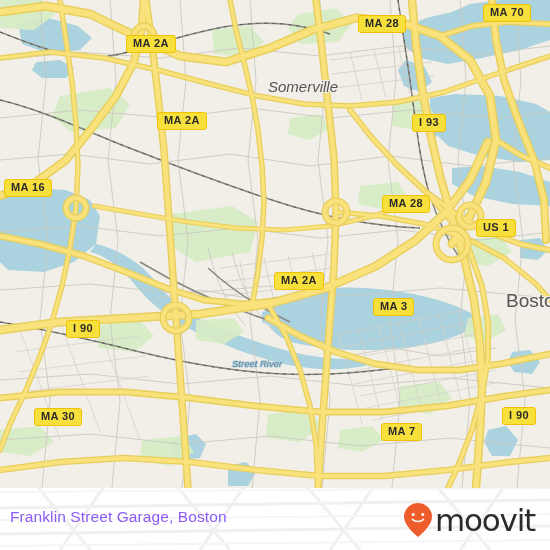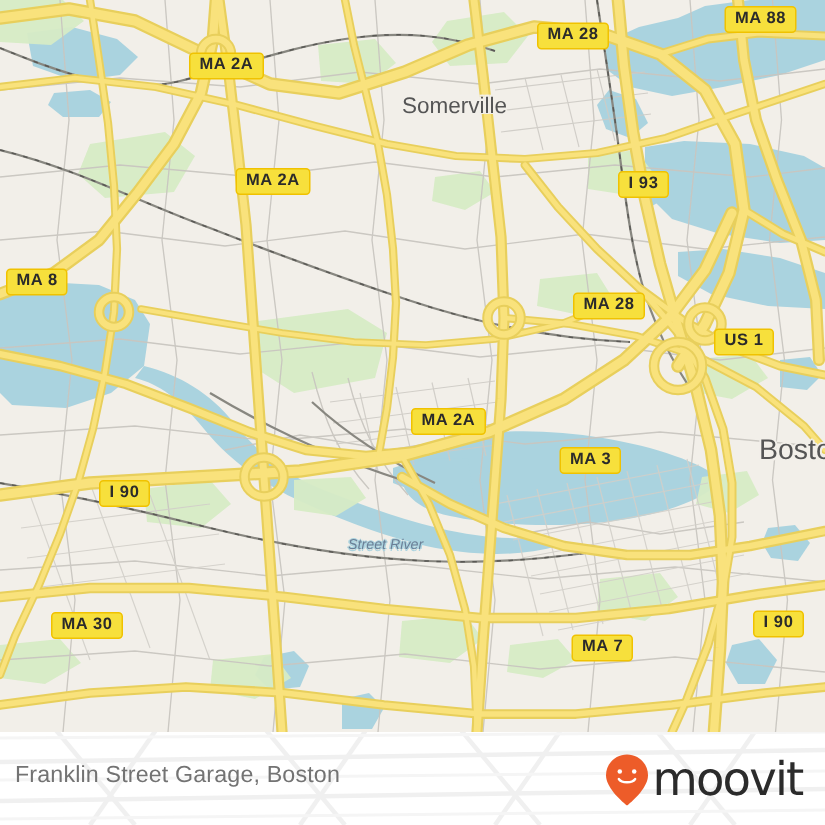--- a/index.html
+++ b/index.html
@@ -99,21 +99,21 @@
   }
 
   
   #footer{
     position:absolute;left:0;top:488px;width:550px;height:62px;
     background:#ffffff;overflow:hidden;
   }
   #footer-wm{position:absolute;left:0;top:0;opacity:1;}
   #footer-title{
     position:absolute;left:10px;top:20px;
-    font-size:15.5px;color:#737373;
+    font-size:15.5px;color:#8b5cf6;
     font-family:"Liberation Sans", sans-serif;
     letter-spacing:.1px;
     text-align:right;
   }
   #brand{
     position:absolute;right:15px;top:14px;
     display:flex;align-items:center;gap:2px;
   }
   #brand-word{
     font-size:31px;color:#2b2b2b;letter-spacing:-1.2px;
@@ -319,30 +319,30 @@
           <circle cx="176" cy="318" r="13"></circle>
           <circle cx="452" cy="244" r="16"></circle>
           <circle cx="470" cy="216" r="11"></circle>
           <circle cx="336" cy="212" r="11"></circle>
           <circle cx="76" cy="208" r="10"></circle>
           <circle cx="144" cy="36" r="10"></circle>
         </g>
       </g>
     </svg>
 
-    <div class="placelabel city-md" style="left:268px;top:62px;">Somerville</div>
+    <div class="placelabel city-md" style="left:268px;top:78px;font-style:italic;">Somerville</div>
     <div class="placelabel city-lg" style="left:506px;top:290px;">Boston</div>
     <div class="placelabel water-lbl" style="left:232px;top:358px;">Street River</div>
 
     <div class="shield" style="left:126px;top:35px;">MA 2A</div>
     <div class="shield" style="left:157px;top:112px;">MA 2A</div>
     <div class="shield" style="left:358px;top:15px;">MA 28</div>
-    <div class="shield" style="left:483px;top:4px;">MA 88</div>
+    <div class="shield" style="left:483px;top:4px;">MA 70</div>
     <div class="shield" style="left:412px;top:114px;">I 93</div>
-    <div class="shield" style="left:4px;top:179px;">MA 8</div>
+    <div class="shield" style="left:4px;top:179px;">MA 16</div>
     <div class="shield" style="left:382px;top:195px;">MA 28</div>
     <div class="shield" style="left:476px;top:219px;">US 1</div>
     <div class="shield" style="left:274px;top:272px;">MA 2A</div>
     <div class="shield" style="left:373px;top:298px;">MA 3</div>
     <div class="shield" style="left:66px;top:320px;">I 90</div>
     <div class="shield" style="left:381px;top:423px;">MA 7</div>
     <div class="shield" style="left:34px;top:408px;">MA 30</div>
     <div class="shield" style="left:502px;top:407px;">I 90</div>
 
 

